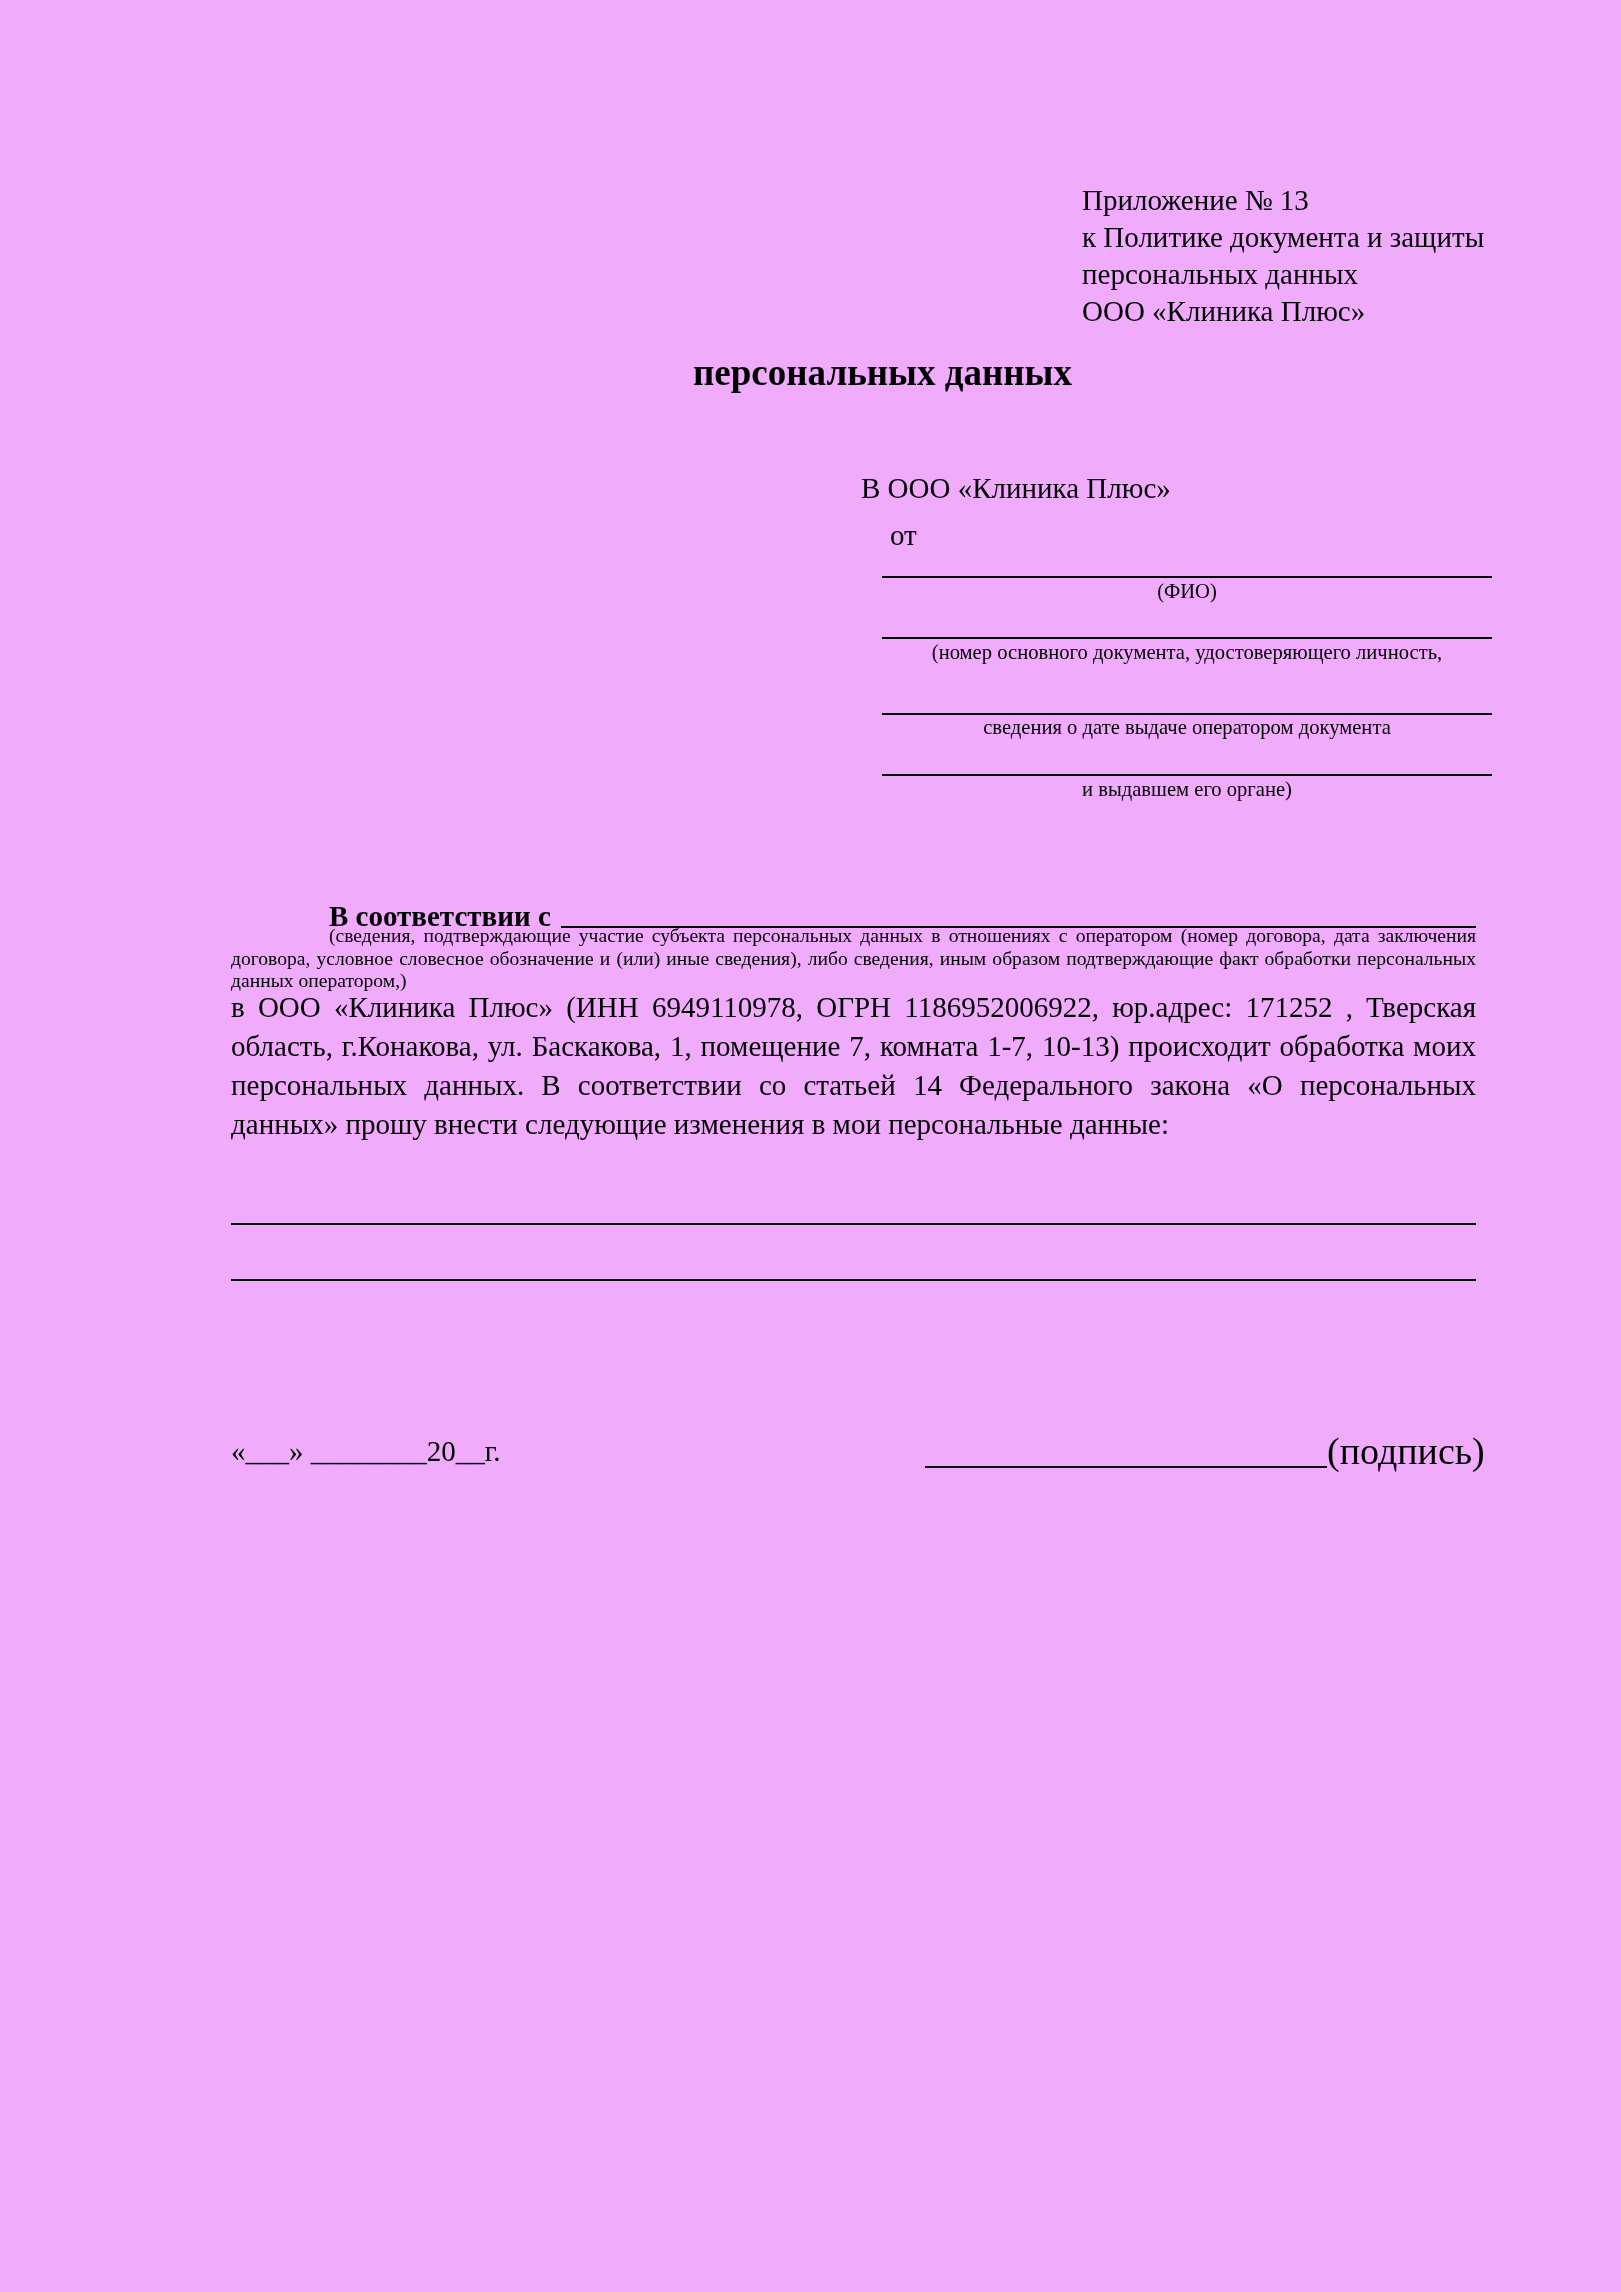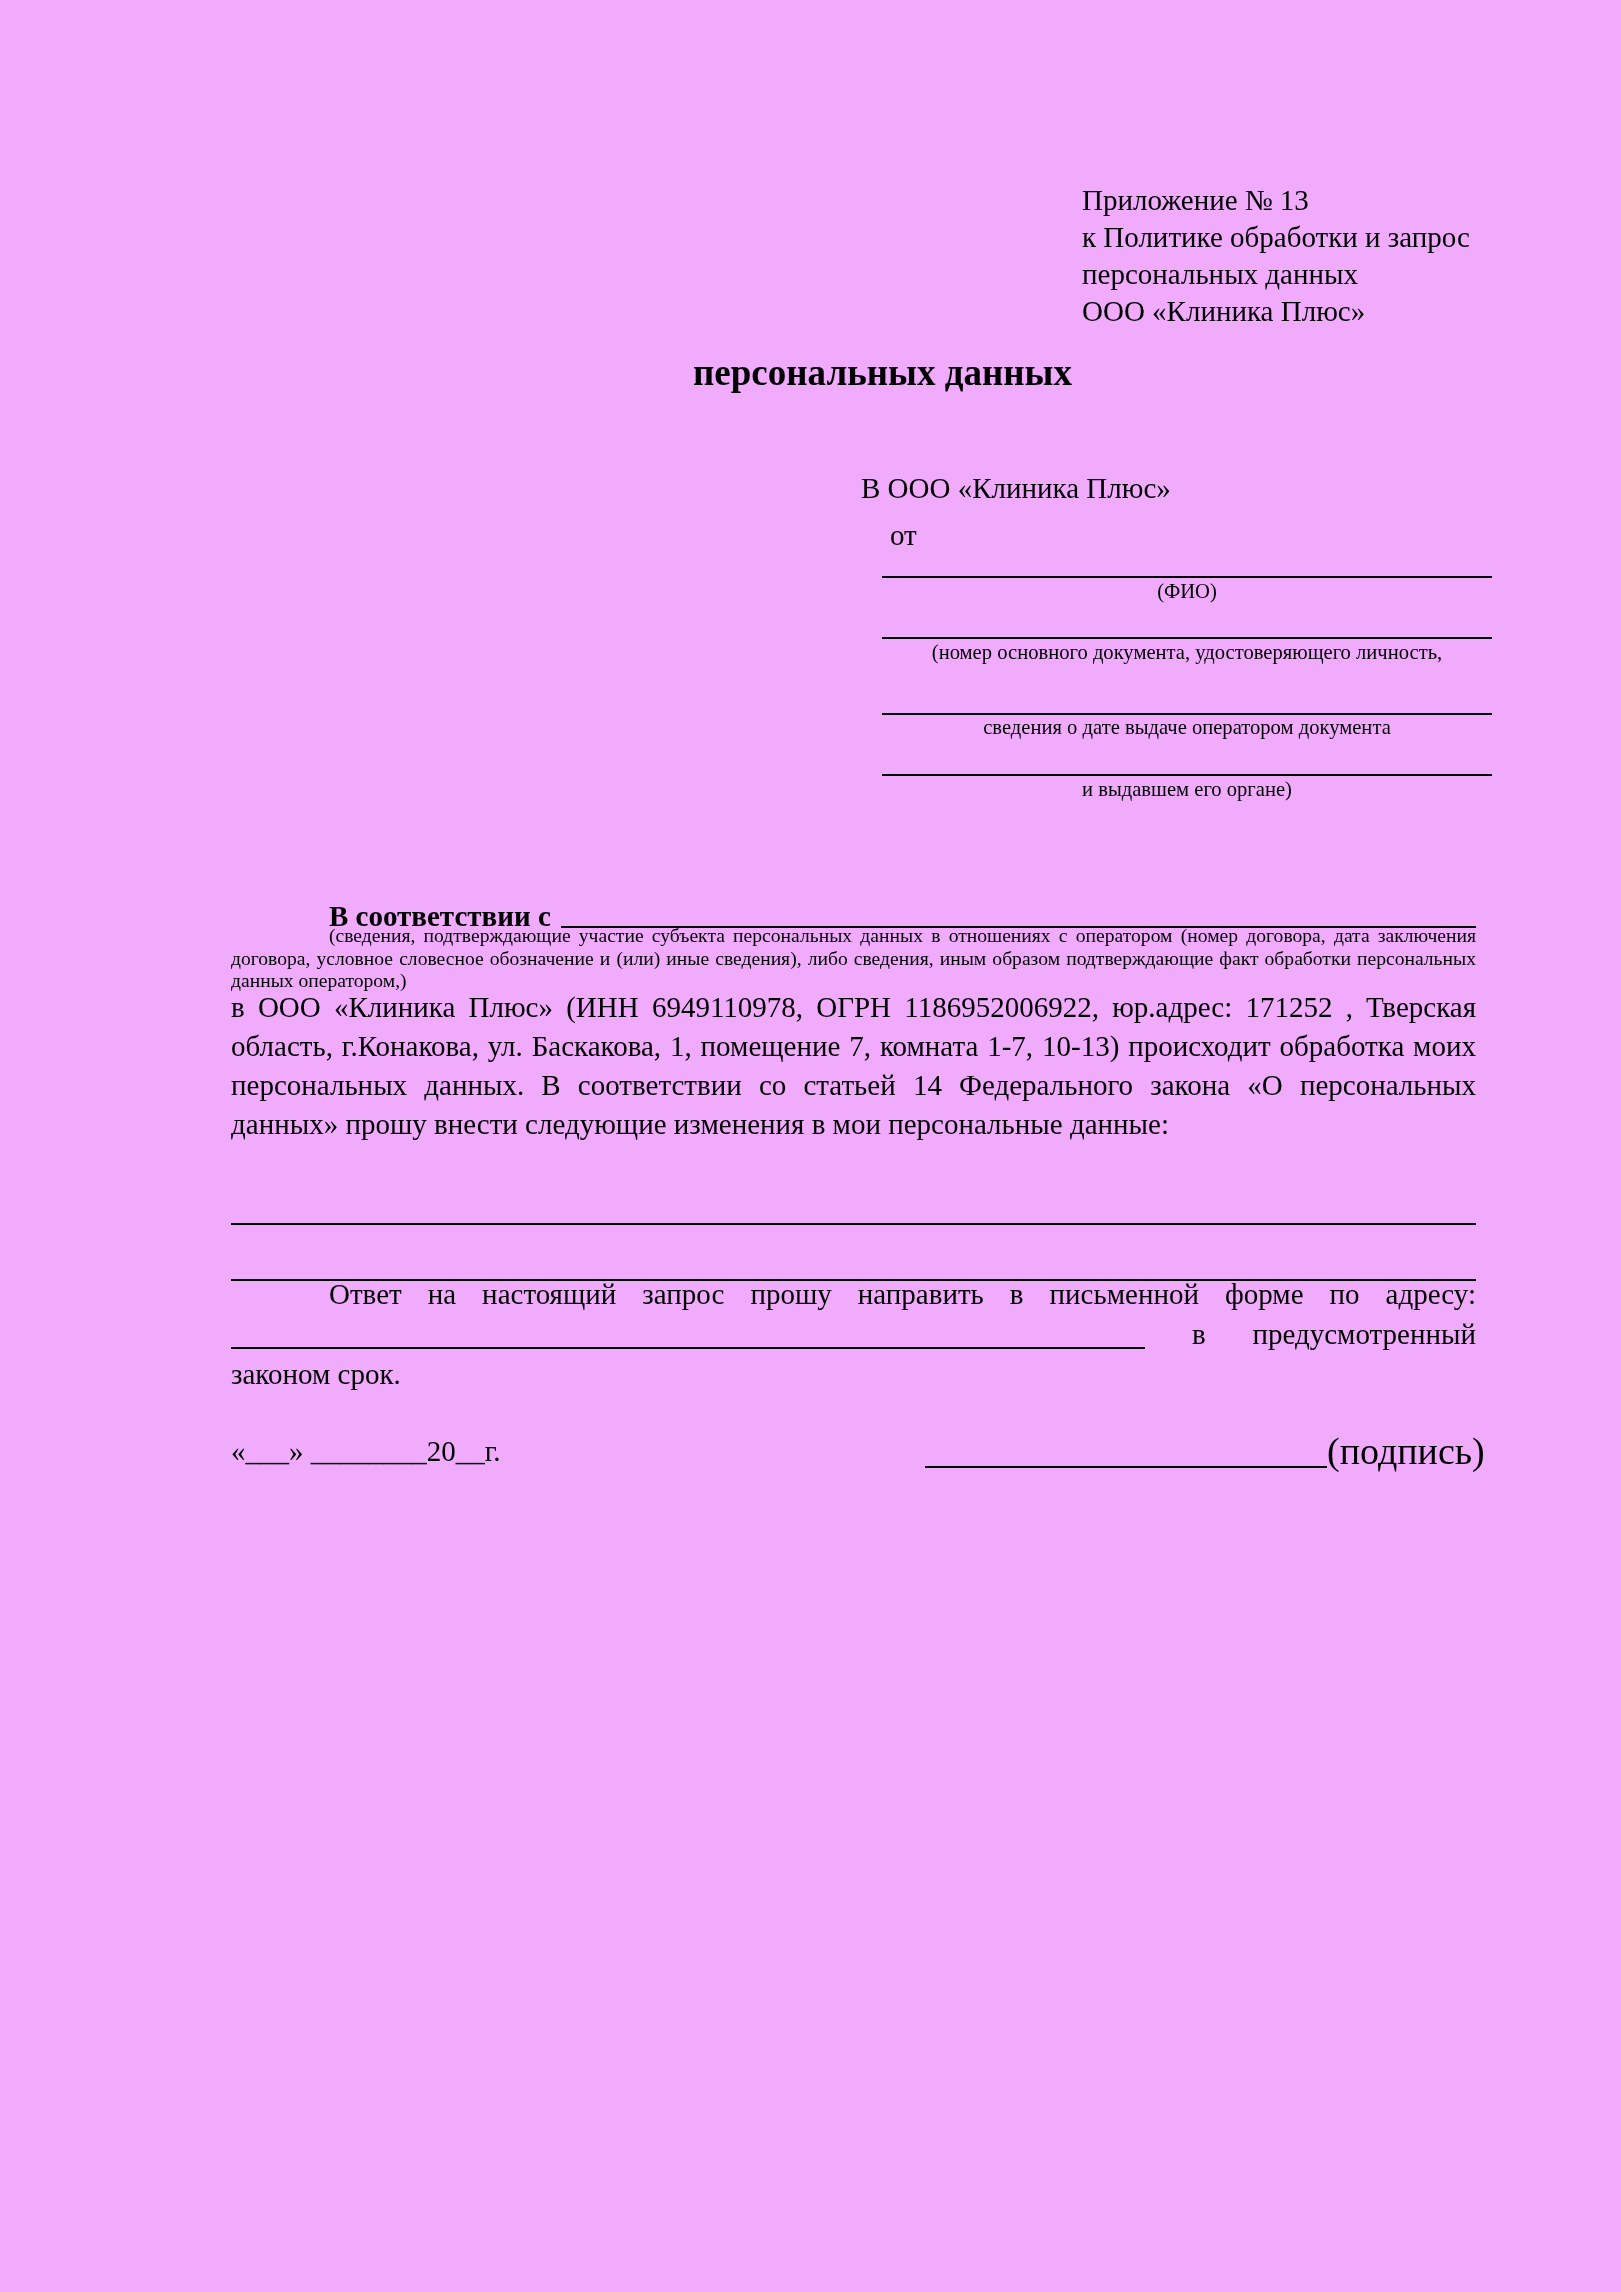--- a/index.html
+++ b/index.html
@@ -60,21 +60,21 @@
   .sign-rule  { left:925px; top:1466px; width:402px; border-top:2px solid #000; height:0; }
   .sign-cap   { left:1327px; top:1431px; font-size:38px; line-height:40px; }
 </style>
 </head>
 <body>
 
 <div class="page">
 
   <div class="abs appendix">
     <div>Приложение № 13</div>
-    <div>к Политике обработки и запрос</div>
+    <div>к Политике документа и защиты</div>
     <div>персональных данных</div>
     <div>ООО «Клиника Плюс»</div>
   </div>
 
   <div class="abs doc-title">
     <div>персональных данных</div>
   </div>
 
   <div class="abs recipient-to">В ООО «Клиника Плюс»</div>
   <div class="abs recipient-from">от</div>
@@ -97,28 +97,19 @@
     <div class="fill-line"></div>
   </div>
 
   <div class="abs intro-note">(сведения, подтверждающие участие субъекта персональных данных в отношениях с оператором (номер договора, дата заключения договора, условное словесное обозначение и (или) иные сведения), либо сведения, иным образом подтверждающие факт обработки персональных данных оператором,)</div>
 
   <div class="abs body-par">в ООО «Клиника Плюс» (ИНН 6949110978, ОГРН 1186952006922, юр.адрес: 171252 , Тверская область, г.Конакова, ул. Баскакова, 1, помещение 7, комната 1-7, 10-13) происходит обработка моих персональных данных. В соответствии со статьей 14 Федерального закона «О персональных данных» прошу внести следующие изменения в мои персональные данные:</div>
 
   <div class="blank-rule" style="top:1223px"></div>
   <div class="blank-rule" style="top:1279px"></div>
 
-  <div class="abs reply">
-    <div class="reply-l1">Ответ на настоящий запрос прошу направить в письменной форме по адресу:</div>
-    <div class="reply-l2">
-      <div class="addr-line"></div>
-      <span>в</span>
-      <span>предусмотренный</span>
-    </div>
-    <div class="reply-l3">законом срок.</div>
-  </div>
 
   <div class="abs date-block">«___» ________20__г.</div>
   <div class="abs sign-rule"></div>
   <div class="abs sign-cap">(подпись)</div>
 
 </div>
 
 
 </body></html>

